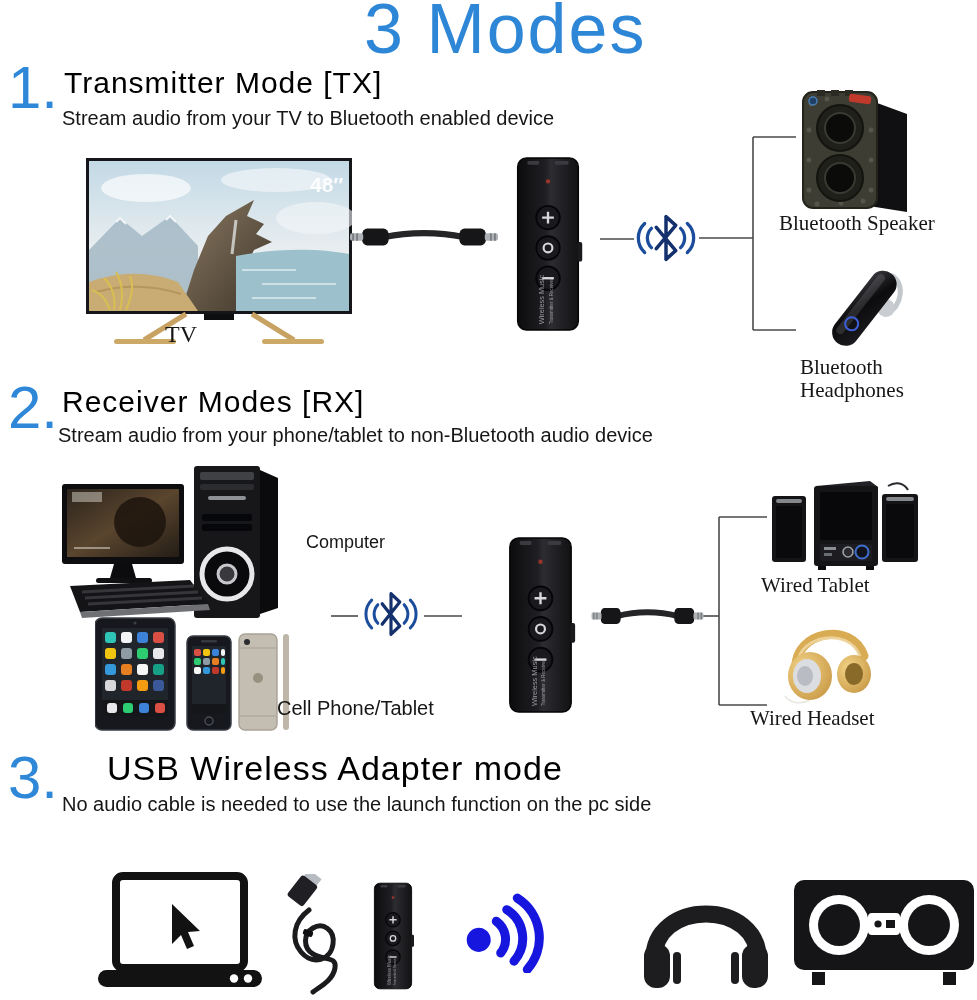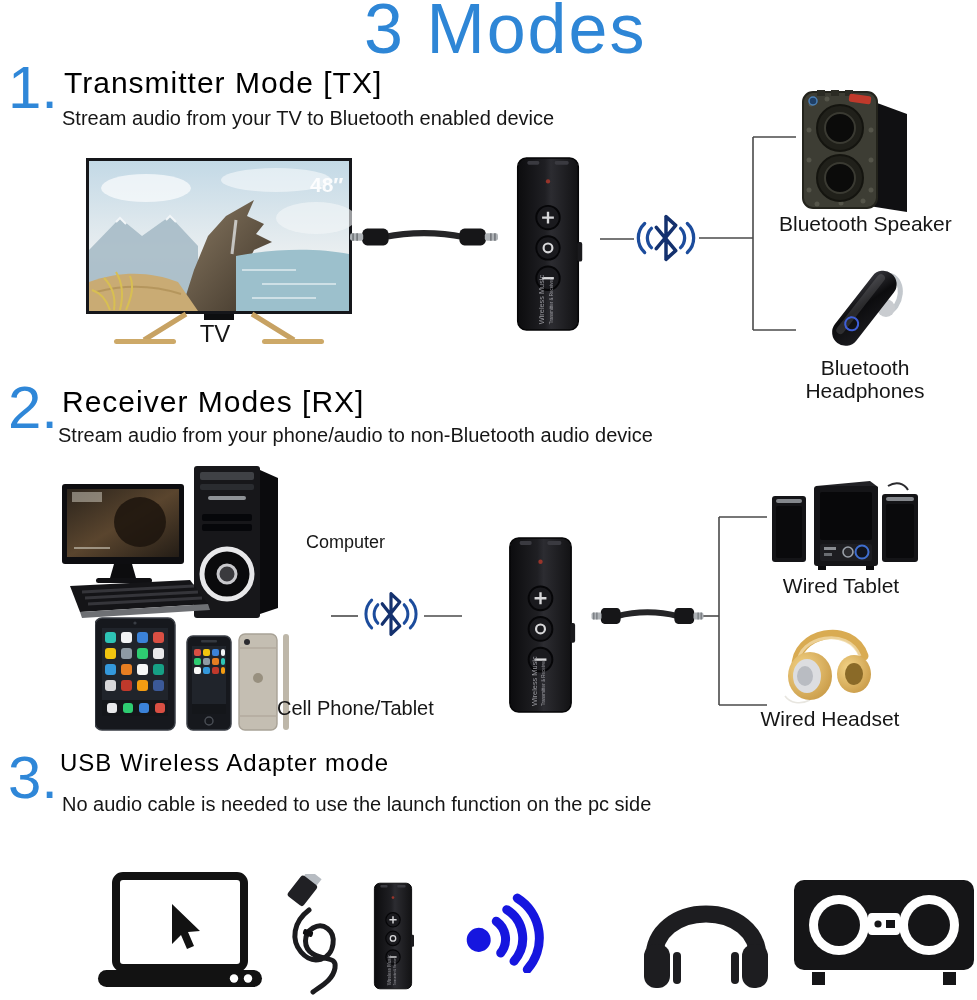--- a/index.html
+++ b/index.html
@@ -2,25 +2,25 @@
 <html><head>
 <meta charset="utf-8">
 <style>
   html,body{margin:0;padding:0;background:#fff;}
   #canvas{position:relative;width:977px;height:1000px;background:#ffffff;overflow:hidden;
           font-family:"Liberation Sans",sans-serif;color:#161616;}
   .abs{position:absolute;}
   .title{color:#2e86d6;font-size:70px;letter-spacing:2px;white-space:nowrap;line-height:1;}
   .num{color:#2f87d8;font-size:60px;line-height:1;white-space:nowrap;}
   .heading{color:#000000;font-size:30px;letter-spacing:1px;white-space:nowrap;line-height:1.1;}
-  .heading.big{font-size:24px;}
+  .heading.big{font-size:34px;margin-left:47px;}
   .sub{color:#161616;font-size:20px;white-space:nowrap;line-height:1.2;}
   .sub.big{font-size:20px;}
   .label{color:#161616;font-size:21px;white-space:nowrap;line-height:1.1;}
-  .label.center{text-align:center;}
+  .label.center{text-align:left;font-family:Liberation Serif, serif;}
   .label.wrap{white-space:normal;line-height:1.1;}
   svg{display:block;}
   svg text{font-family:"Liberation Sans",sans-serif;}
   .overlay{position:absolute;left:0;top:0;pointer-events:none;}
 </style>
 </head>
 <body>
 
 <div id="canvas">
 
@@ -190,21 +190,21 @@
         <rect x="31" y="12" width="8" height="74" rx="4" fill="#ffffff" opacity="0.12"></rect>
         <circle cx="40" cy="70" r="6.5" fill="none" stroke="#3f5fd8" stroke-width="2"></circle>
       </g>
     </svg>
     <div class="abs label center wrap" style="left:800px;top:356px;width:130px">Bluetooth Headphones</div>
   </div>
 
   <div>
     <div class="abs num" style="left:8px;top:378px">2.</div>
     <div class="abs heading" style="left:62px;top:385px">Receiver Modes [RX]</div>
-    <div class="abs sub" style="left:58px;top:423px">Stream audio from your phone/audio to non-Bluetooth audio device</div>
+    <div class="abs sub" style="left:58px;top:423px">Stream audio from your phone/tablet to non-Bluetooth audio device</div>
 
     <svg class="abs" style="left:62px;top:462px" width="245" height="168" viewBox="0 0 245 168">
       <defs>
         <linearGradient id="scr" x1="0" y1="0" x2="1" y2="1">
           <stop offset="0" stop-color="#2b241c"></stop>
             <stop offset="0.5" stop-color="#5a452e"></stop>
             <stop offset="1" stop-color="#241d16"></stop>
         </linearGradient>
       </defs>
       <polygon points="198,8 216,16 216,146 198,152" fill="#0b0b0d"></polygon>

